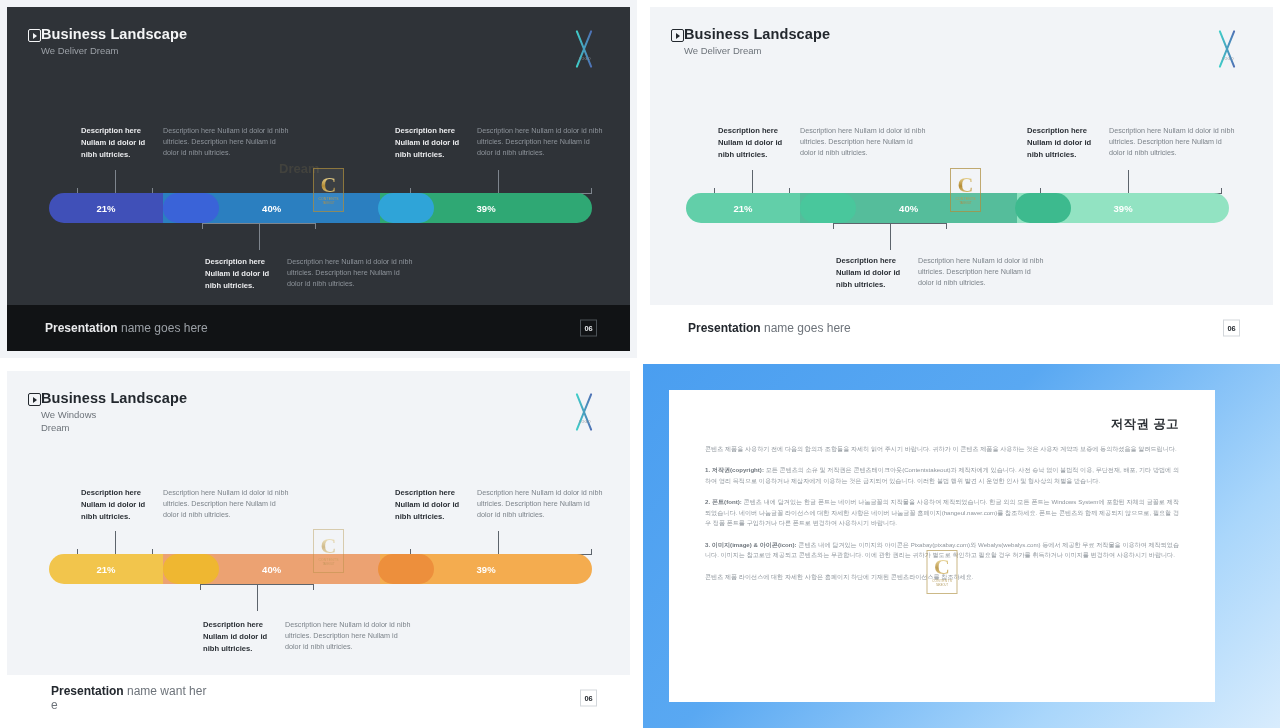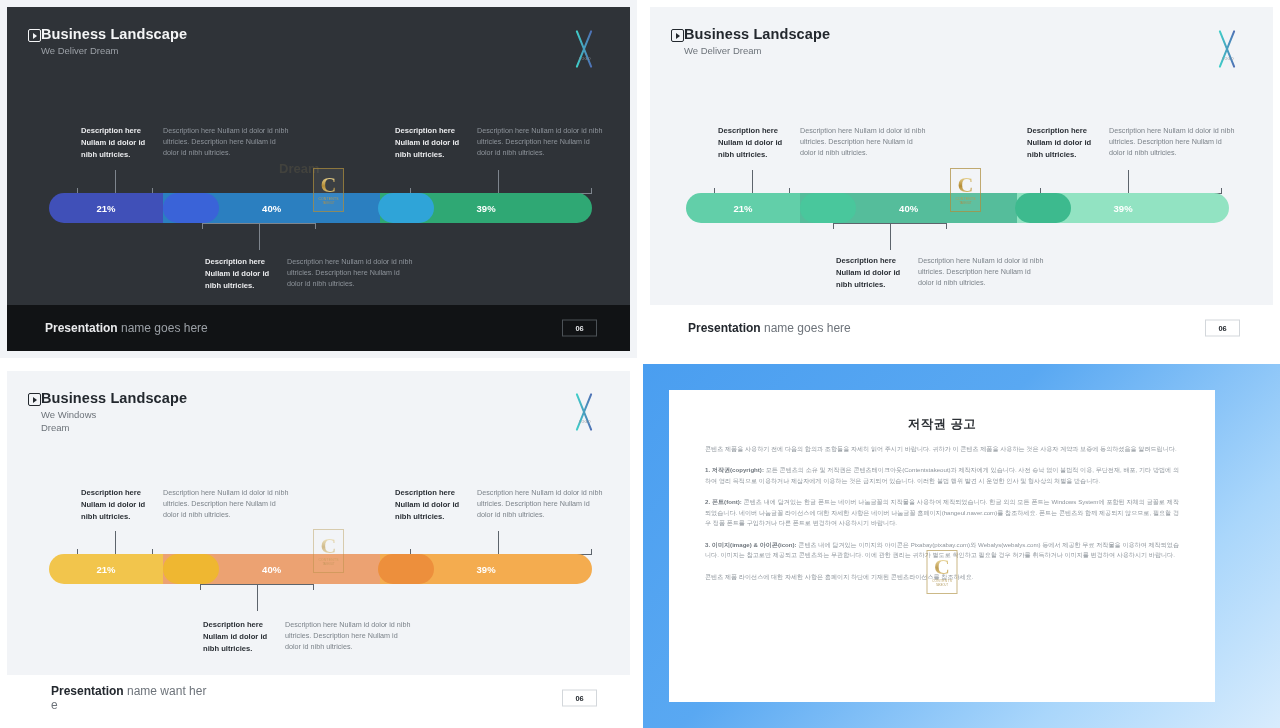--- a/index.html
+++ b/index.html
@@ -111,37 +111,37 @@
   .wm-ghost { position: absolute; font-size: 13px; font-weight: bold; color: rgba(160,140,90,.17); z-index: 1; white-space: nowrap; }
 
   
   .footer { position: absolute; left: 0; right: 0; bottom: 0; height: 46px; }
   .ft-dark { background: #111315; }
   .ft-lite { background: #ffffff; }
   .footer .ftxt { position: absolute; left: 38px; top: 50%; transform: translateY(-50%); font-size: 12px; }
   .footer .ftxt b { font-weight: bold; }
   .pagebox {
     position: absolute; right: 33px; top: 50%; transform: translateY(-50%);
-    width: 35px; height: 17px; display: flex; align-items: center; justify-content: center;
+    width: 17px; height: 17px; display: flex; align-items: center; justify-content: center;
     font-size: 7.4px; font-weight: bold;
   }
   .pg-dark { border: 1px solid #4c5257; color: #e5e7e9; }
   .pg-lite { border: 1px solid #d3d7db; color: #23282e; }
 
   .overlay-note {
     position: absolute; right: 13px; bottom: 50px; text-align: right;
     font-size: 7.2px; line-height: 1.5; color: #aeb4bb;
   }
 
   
   .notice-card {
     position: absolute; left: 26px; top: 26px; width: 546px; height: 312px;
     background: #ffffff; padding: 26px 36px; overflow: hidden;
   }
-  .nt-title { text-align: center; font-size: 12.5px; font-weight: bold; color: #2c3035; letter-spacing: .4px; }
+  .nt-title { text-align: right; font-size: 12.5px; font-weight: bold; color: #2c3035; letter-spacing: .4px; }
   .nt-sub { text-align: center; font-size: 7.4px; color: #7e858c; margin-top: 4px; }
   .nt-p { font-size: 6.1px; line-height: 1.72; color: #8d949b; margin-top: 11px; text-align: justify; }
   .nt-p b { color: #6f767d; font-weight: bold; }
   .notice-wm { position: absolute; left: 50%; top: 160px; transform: translateX(-50%); opacity: .85; }
 </style>
 </head>
 <body>
 
 <div class="canvas">
 

